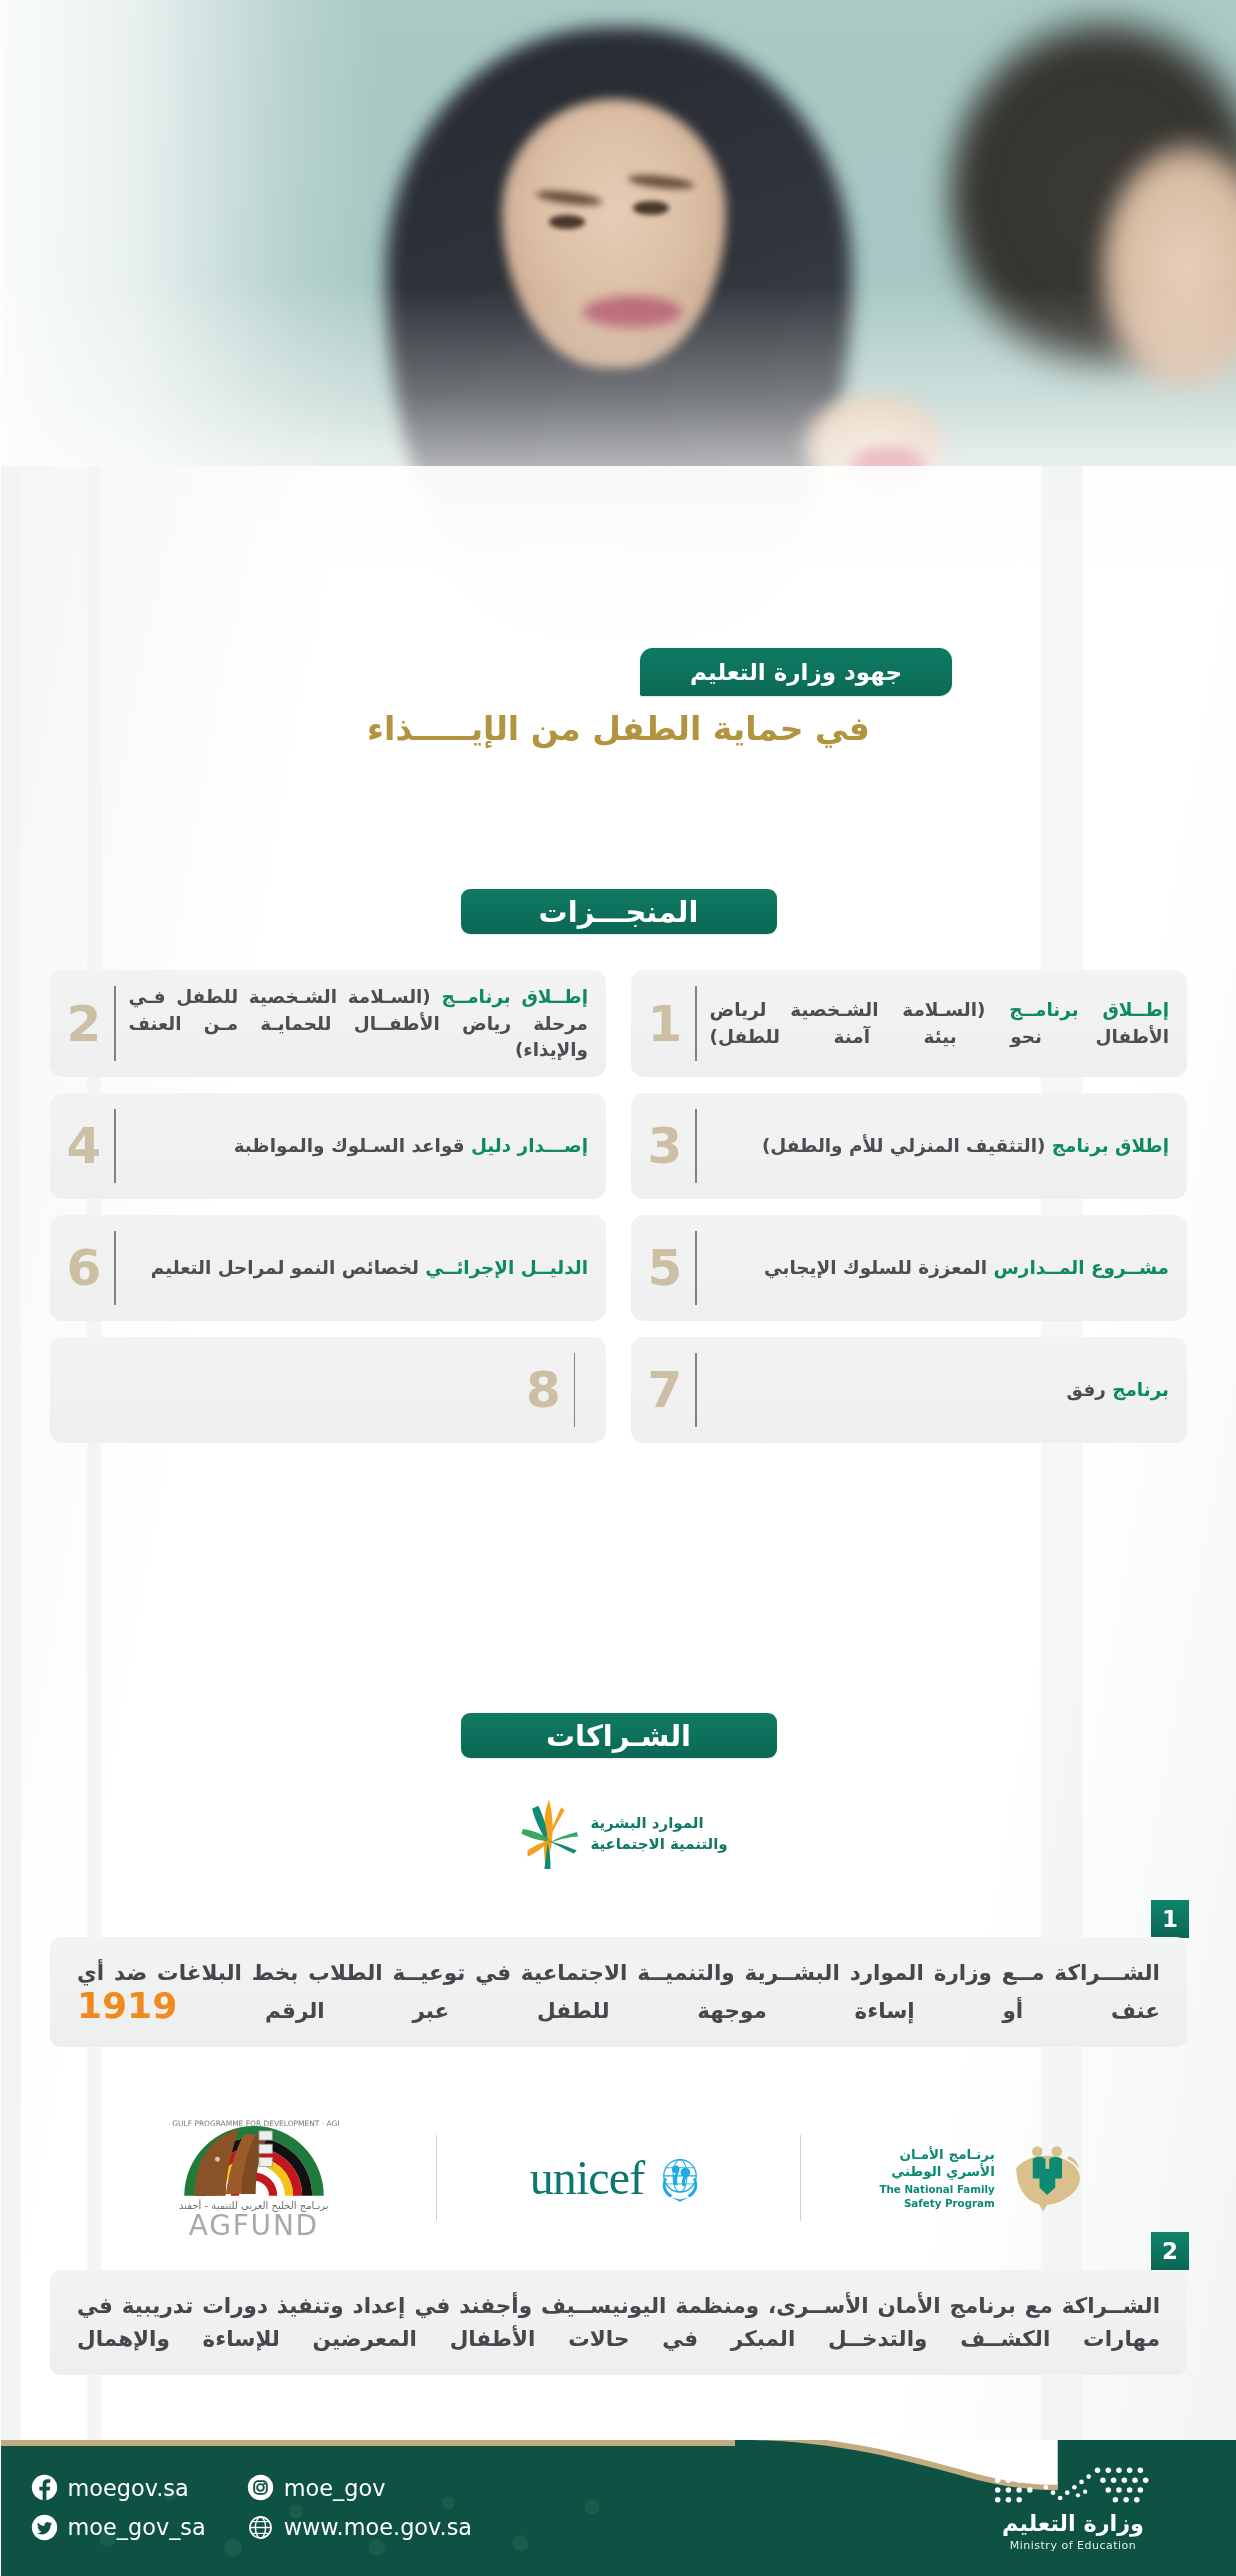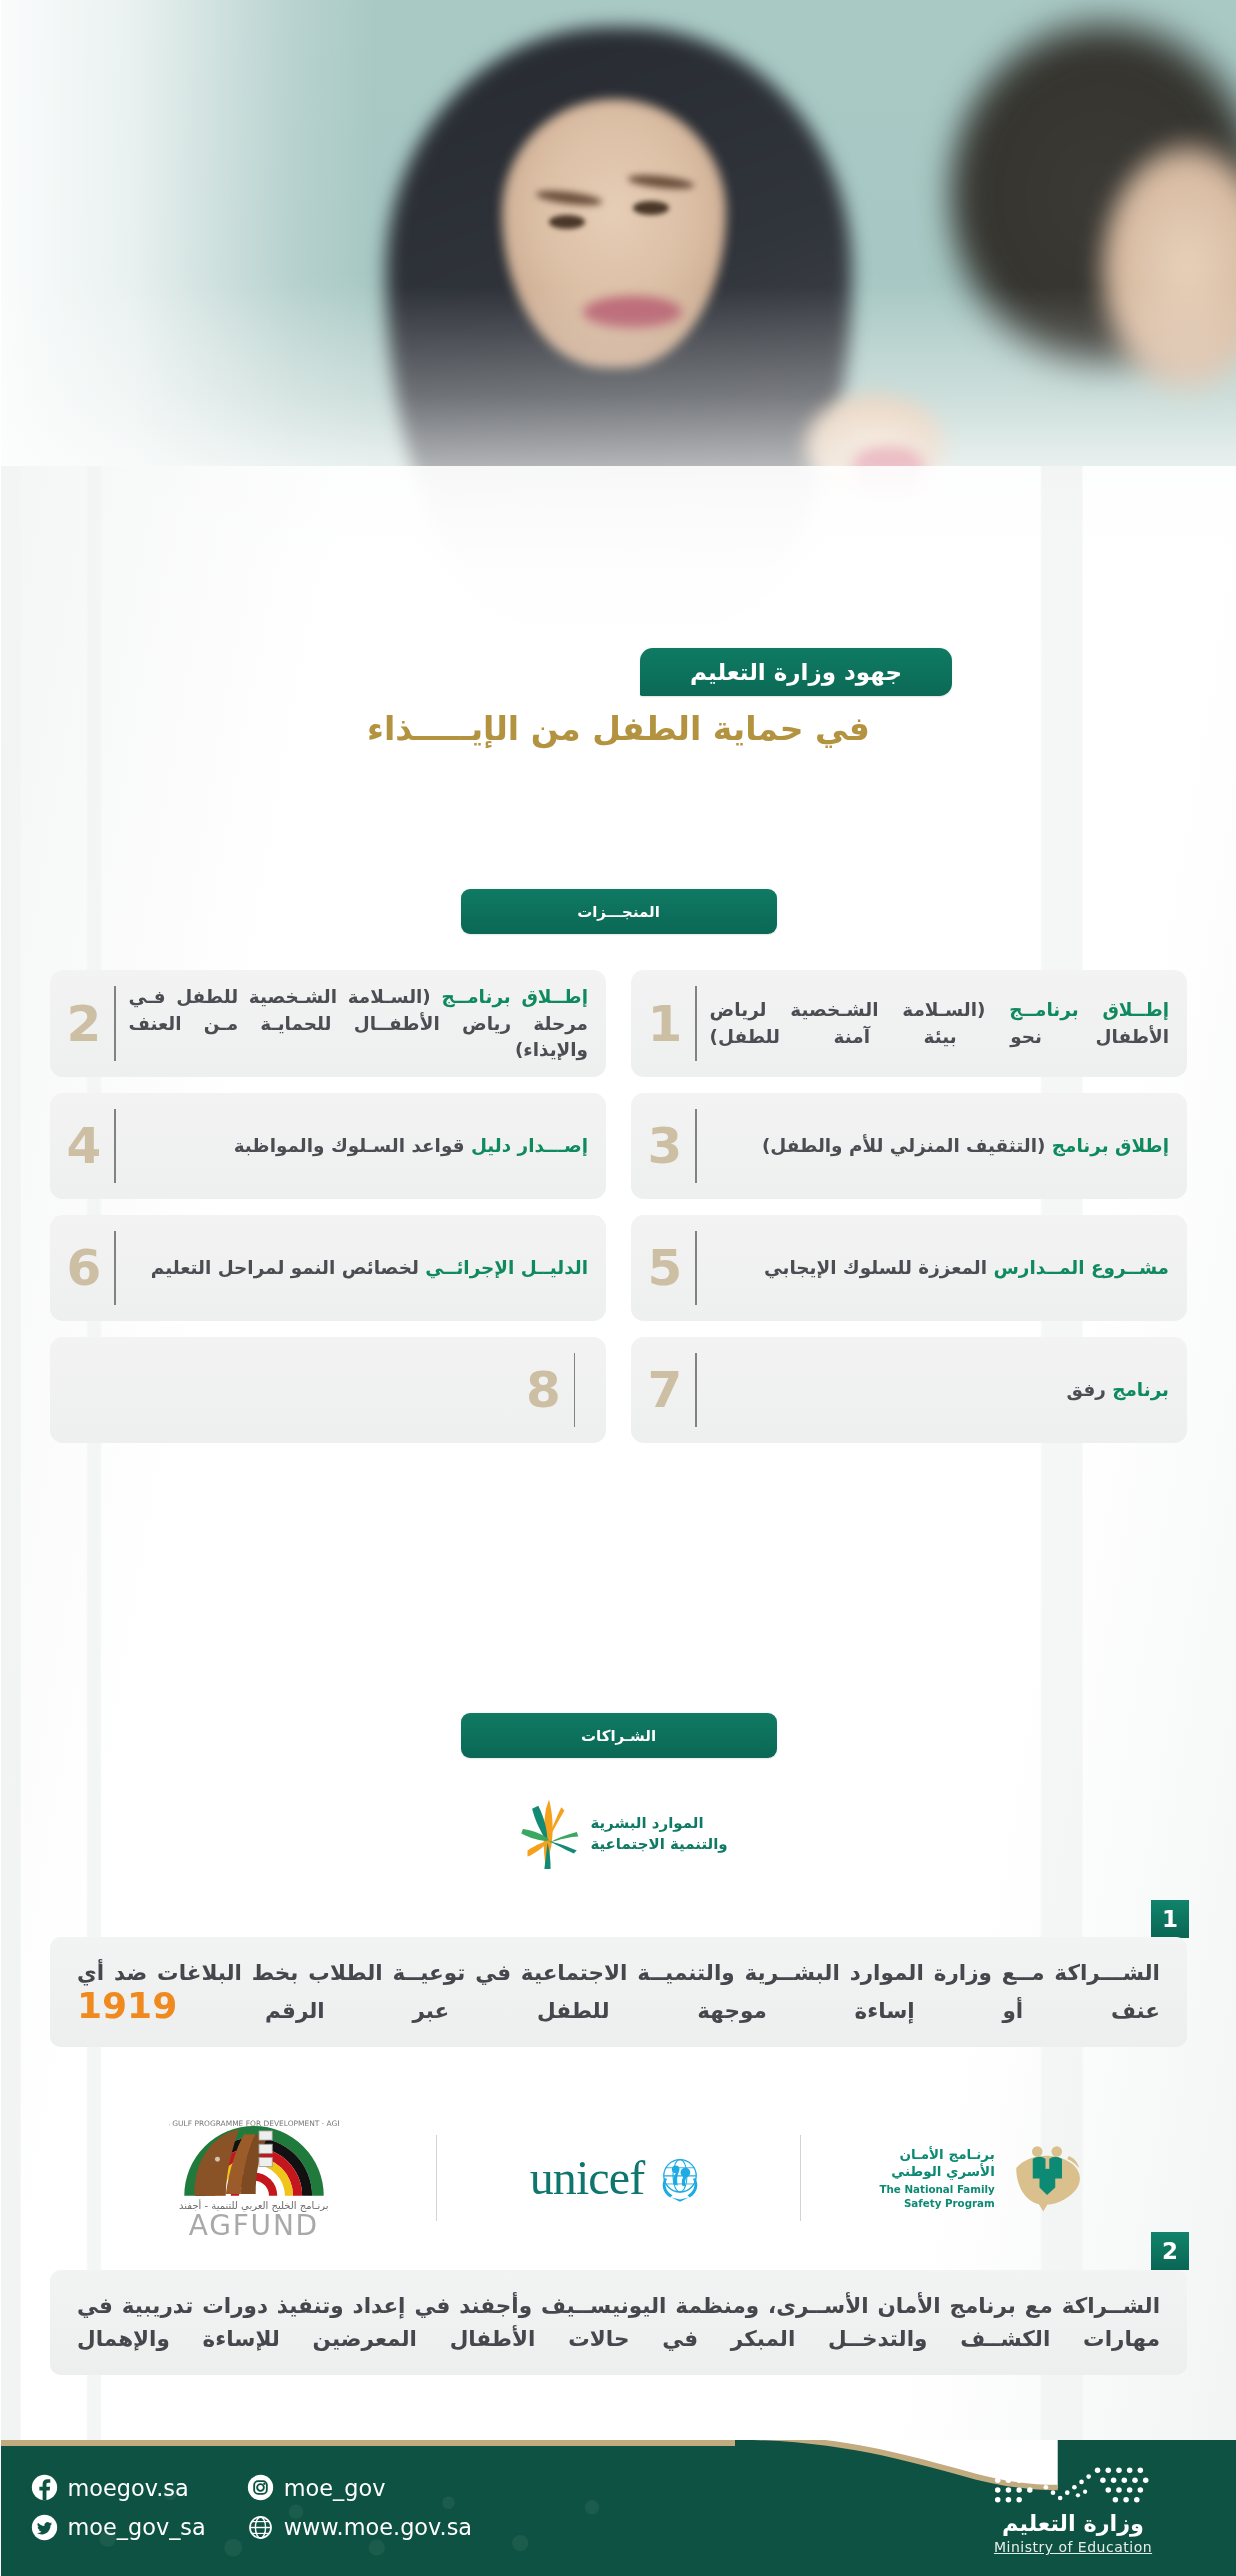--- a/index.html
+++ b/index.html
@@ -115,21 +115,21 @@
 
   
   .sec-head {
     position:absolute; left:50%; transform:translateX(-50%);
     width:316px; height:45px;
     background:linear-gradient(180deg,#107a63 0%,#0a6855 100%);
     border-radius:9px;
     display:flex; align-items:center; justify-content:center;
     box-shadow:0 0.9px 1.8px rgba(0,0,0,.10);
   }
-  .sec-head span { color:#fff; font-size:15px; font-weight:700; }
+  .sec-head span { color:#fff; font-size:29px; font-weight:700; }
   #sec-ach  { top:889px; }
   #sec-part { top:1713px; }
 
   
   .ach-grid {
     position:absolute; left:50px; top:970px; width:1137px;
     display:grid;
     grid-template-columns:1fr 1fr;
     column-gap:25px; row-gap:16px;
     direction:rtl;
@@ -239,21 +239,21 @@
   }
   .social-item { display:flex; align-items:center; gap:10px; color:#fff; font-size:22.4px; }
   .sico { width:27px; height:27px; flex:0 0 auto; }
 
   .moe-logo {
     position:absolute; right:43px; top:25px; width:242px;
     display:flex; flex-direction:column; align-items:center; gap:3.6px;
   }
   .moe-dots { width:167px; height:41px; }
   .moe-ar { color:#fff; font-size:22.4px; font-weight:700; letter-spacing:0.4px; }
-  .moe-en { color:#e7eeea; font-size:14px; letter-spacing:0.5px;text-decoration:underline; }
+  .moe-en { color:#e7eeea; font-size:11px; letter-spacing:0.5px; }
 </style>
 </head>
 <body>
 
 <div class="hero">
   <div class="hero-photo">
     <div class="ph-wall"></div>
     <div class="ph-child"></div>
     <div class="ph-child-skin"></div>
     <div class="ph-hijab"></div>

